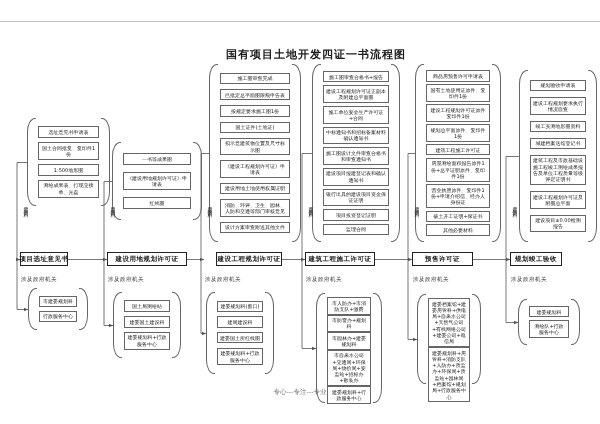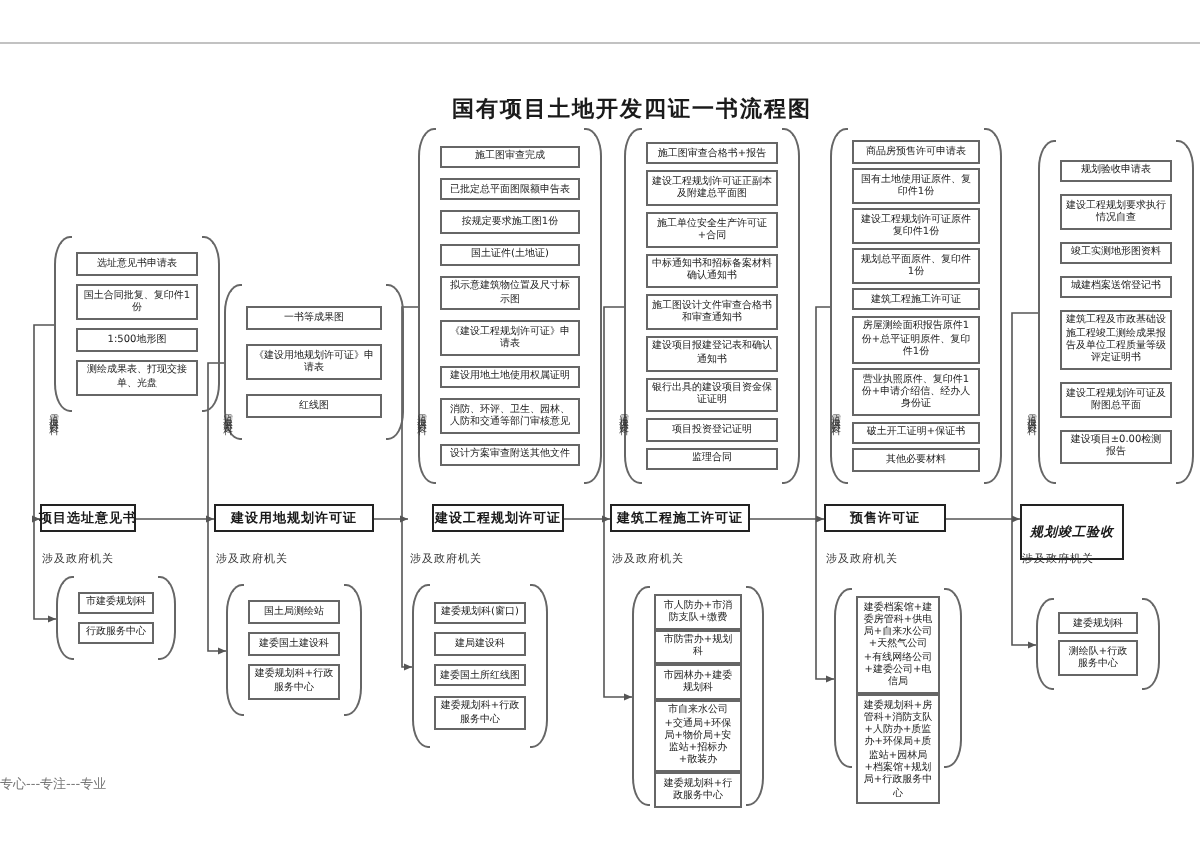--- a/index.html
+++ b/index.html
@@ -21,21 +21,21 @@
   .docs{position:absolute;left:11px;right:11px;top:0;bottom:0;display:flex;flex-direction:column;
         justify-content:space-evenly;align-items:stretch;padding:4px 0;box-sizing:border-box;}
   .doc{border:1px solid #666;background:#fff;font-size:5px;line-height:6.3px;text-align:center;
        padding:1.5px 2px;word-break:break-all;}
   .stage{position:absolute;z-index:2;border:1.2px solid #222;background:#fff;height:14px;
          font-size:6.5px;font-weight:bold;display:flex;align-items:center;justify-content:center;
          letter-spacing:.5px;box-sizing:border-box;white-space:nowrap;}
   .alabel{position:absolute;font-size:5.5px;color:#333;letter-spacing:.5px;z-index:2;white-space:nowrap;}
   .vlabel{position:absolute;font-size:4.8px;color:#333;writing-mode:vertical-rl;
           text-orientation:upright;letter-spacing:1.5px;z-index:2;}
-  .footer{position:absolute;top:388px;left:0;width:100%;text-align:left;
+  .footer{position:absolute;top:388px;left:0;width:100%;text-align:center;
           font-size:6.5px;color:#777;z-index:1;}
 </style>
 </head>
 <body>
 
 <div class="page">
   <div class="rule"></div>
   <h1 class="title">国有项目土地开发四证一书流程图</h1>
 
   <div class="diagram" id="diagram">
@@ -186,21 +186,21 @@
           <div class="doc">规划验收申请表</div>
           <div class="doc">建设工程规划要求执行情况自查</div>
           <div class="doc">竣工实测地形图资料</div>
           <div class="doc">城建档案送馆登记书</div>
           <div class="doc">建筑工程及市政基础设施工程竣工测绘成果报告及单位工程质量等级评定证明书</div>
           <div class="doc">建设工程规划许可证及附图总平面</div>
           <div class="doc">建设项目±0.00检测报告</div>
         </div>
       </div>
       <div class="vlabel" style="left: 508px; top: 203px; width: 9px; height: 42px;">需提供资料</div>
-      <div class="stage" style="left: 510px; top: 252px; width: 52px; height: 28px; font-style: italic;">规划竣工验收</div>
+      <div class="stage" style="left: 510px; top: 252px; width: 52px; height: 14px;">规划竣工验收</div>
       <div class="alabel" style="left: 511px; top: 276px;">涉及政府机关</div>
       <div class="group" style="left: 518px; top: 299px; width: 62px; height: 46px;">
         <span class="paren pl"></span>
         <span class="paren pr"></span>
         <div class="docs">
           <div class="doc">建委规划科</div>
           <div class="doc">测绘队+行政服务中心</div>
         </div>
       </div>
     </div>

